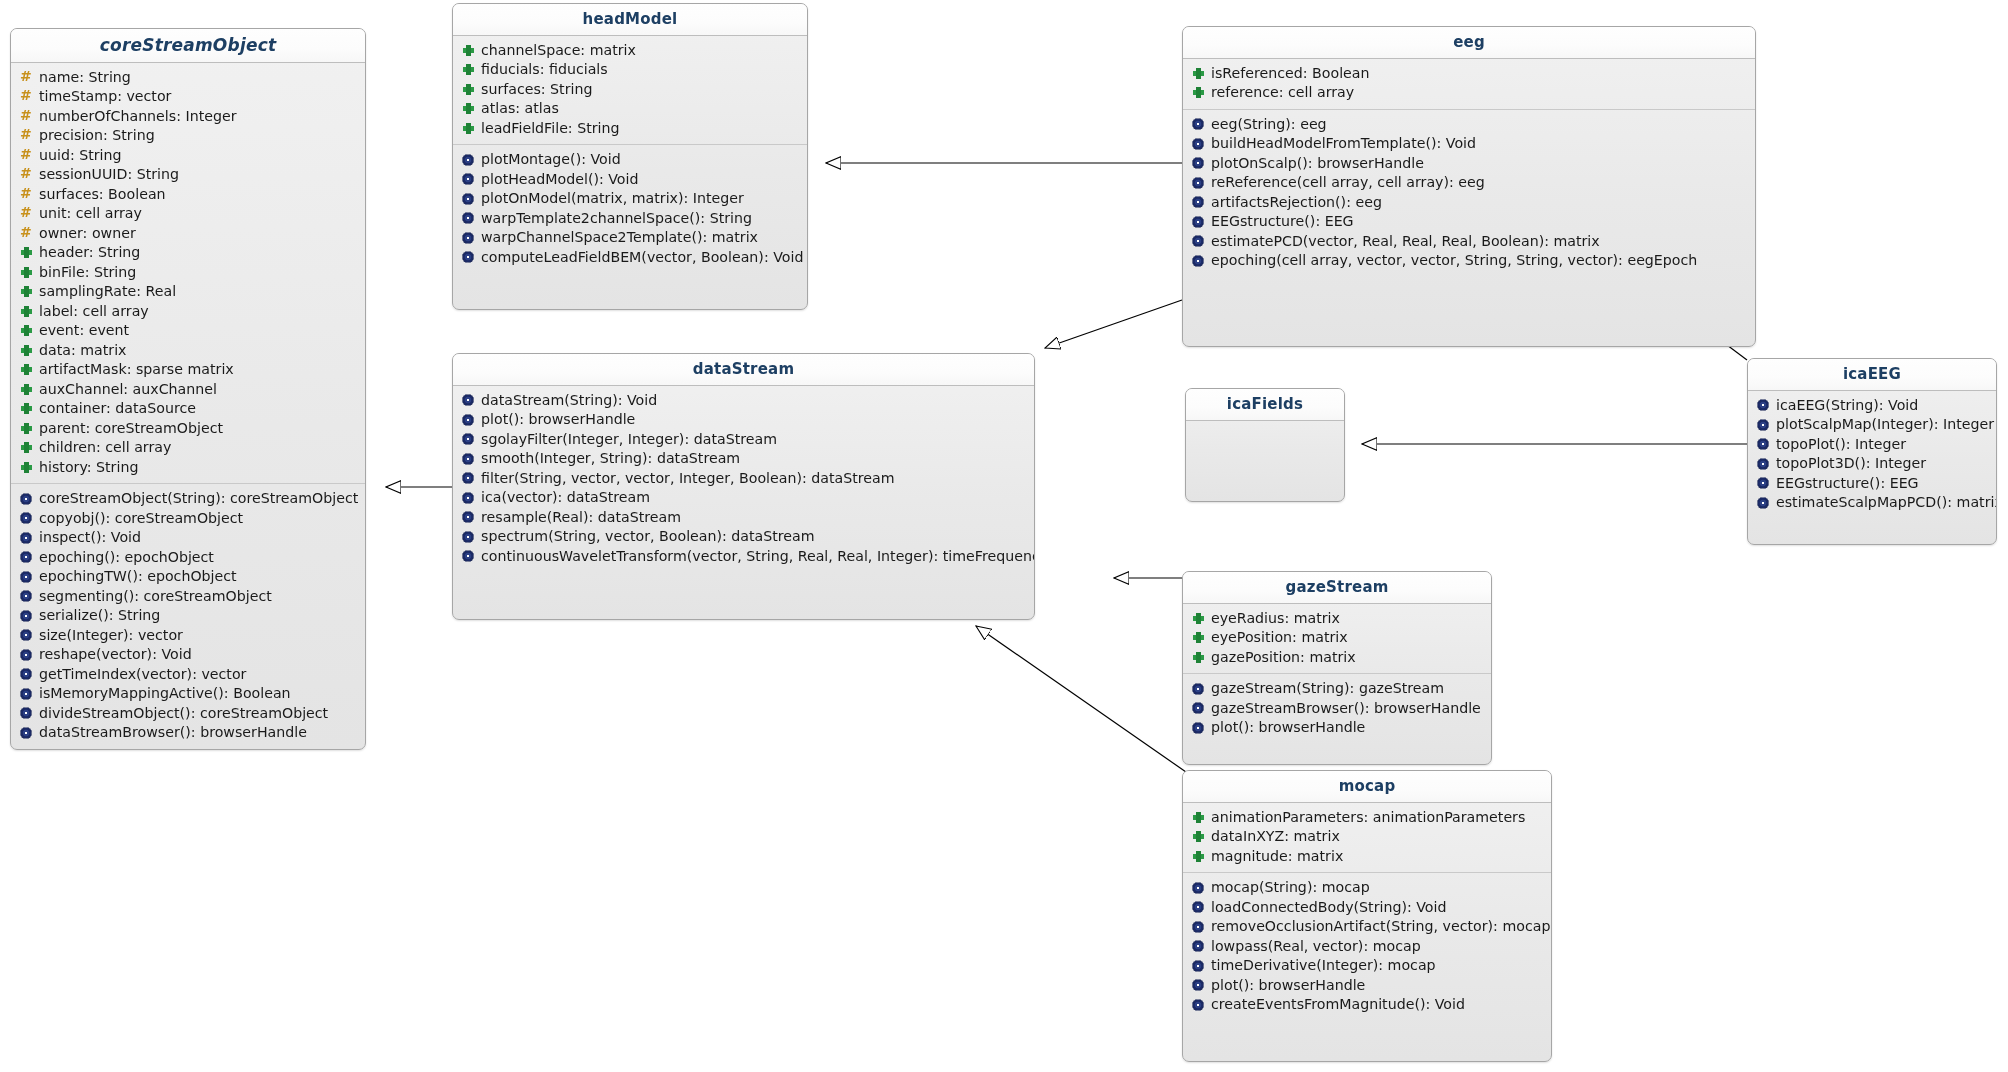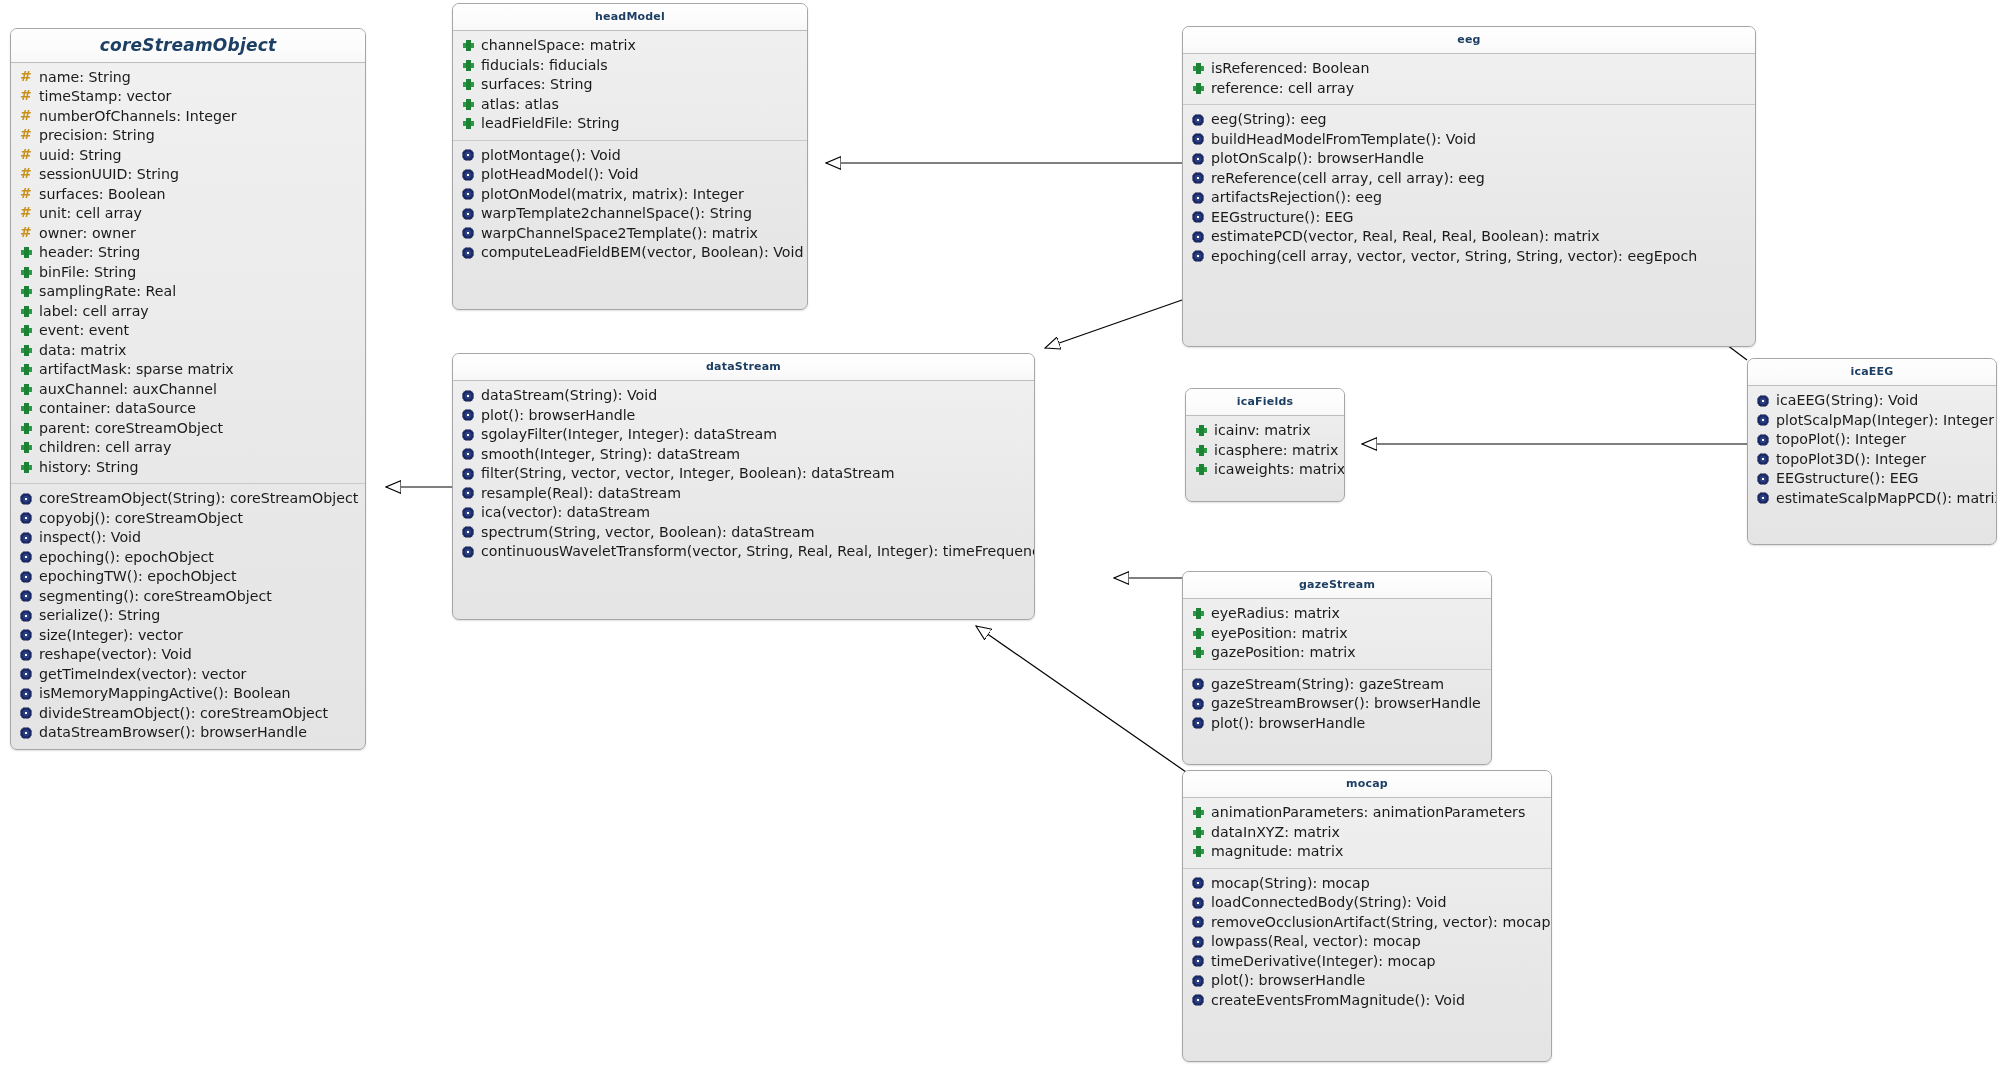--- a/index.html
+++ b/index.html
@@ -22,21 +22,21 @@
     background:linear-gradient(180deg,#f1f1f1 0%,#e9e9e9 55%,#e4e4e4 100%);
     box-shadow:0 1px 2px rgba(0,0,0,0.13);
     overflow:hidden;
   }
   .uml-header{
     background:linear-gradient(180deg,#fefefe 0%,#fcfcfc 60%,#f7f7f7 100%);
     border-bottom:1px solid #bdbdbd;
     text-align:center;
     color:#1d3f63;
     font-weight:bold;
-    font-size:11px;
+    font-size:15px;
     letter-spacing:.2px;
     padding:7px 6px 7px 6px;
     line-height:1.1;
   }
   .uml-header.abstract{font-style:italic;font-size:17px;}
   .uml-section{
     padding:5px 0 6px 0;
   }
   .uml-section + .uml-section{border-top:1px solid #c9c9c9;}
   .uml-row{
@@ -379,25 +379,25 @@
         <div class="uml-row">
           <span class="vis method"></span>
           <span>smooth(Integer, String): dataStream</span>
         </div>
         <div class="uml-row">
           <span class="vis method"></span>
           <span>filter(String, vector, vector, Integer, Boolean): dataStream</span>
         </div>
         <div class="uml-row">
           <span class="vis method"></span>
+          <span>ica(vector): dataStream</span>
+        </div>
+        <div class="uml-row">
+          <span class="vis method"></span>
           <span>resample(Real): dataStream</span>
-        </div>
-        <div class="uml-row">
-          <span class="vis method"></span>
-          <span>ica(vector): dataStream</span>
         </div>
         <div class="uml-row">
           <span class="vis method"></span>
           <span>spectrum(String, vector, Boolean): dataStream</span>
         </div>
         <div class="uml-row">
           <span class="vis method"></span>
           <span>continuousWaveletTransform(vector, String, Real, Real, Integer): timeFrequencyStream</span>
         </div>
       </div>
@@ -426,34 +426,20 @@
           <span>EEGstructure(): EEG</span>
         </div>
         <div class="uml-row">
           <span class="vis method"></span>
           <span>estimateScalpMapPCD(): matrix</span>
         </div>
       </div>
     </div>
     <div class="umlclass" style="left: 1185px; top: 388px; width: 160px; min-height: 114px;">
       <div class="uml-header">icaFields</div>
-      <div class="uml-section">
-        <div class="uml-row">
-          <span class="vis publicfield"></span>
-          <span>icainv: matrix</span>
-        </div>
-        <div class="uml-row">
-          <span class="vis publicfield"></span>
-          <span>icasphere: matrix</span>
-        </div>
-        <div class="uml-row">
-          <span class="vis publicfield"></span>
-          <span>icaweights: matrix</span>
-        </div>
-      </div>
     </div>
     <div class="umlclass" style="left: 1182px; top: 571px; width: 310px; min-height: 194px;">
       <div class="uml-header">gazeStream</div>
       <div class="uml-section">
         <div class="uml-row">
           <span class="vis publicfield"></span>
           <span>eyeRadius: matrix</span>
         </div>
         <div class="uml-row">
           <span class="vis publicfield"></span>

